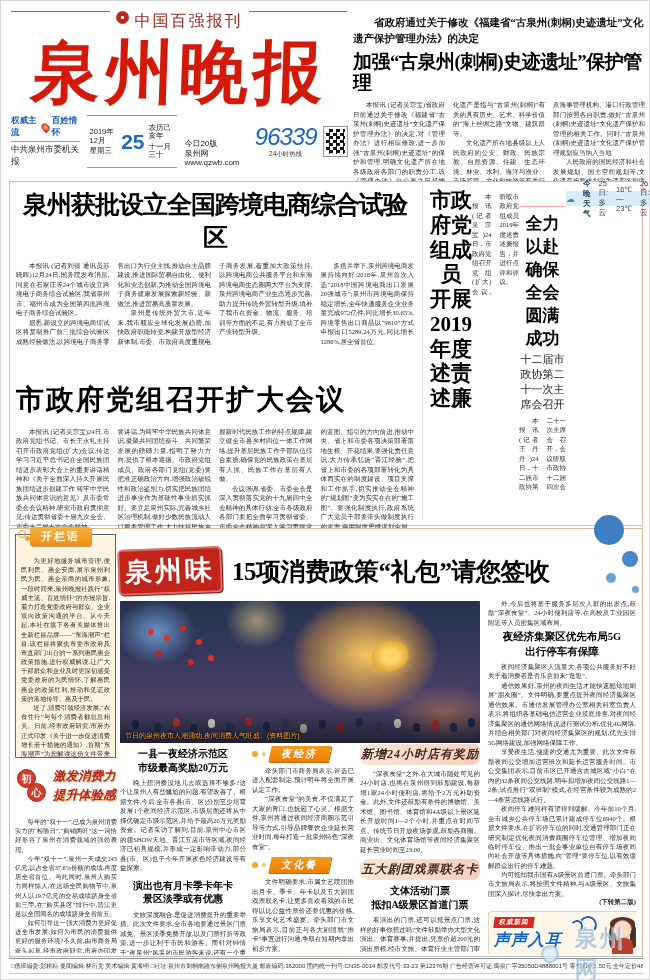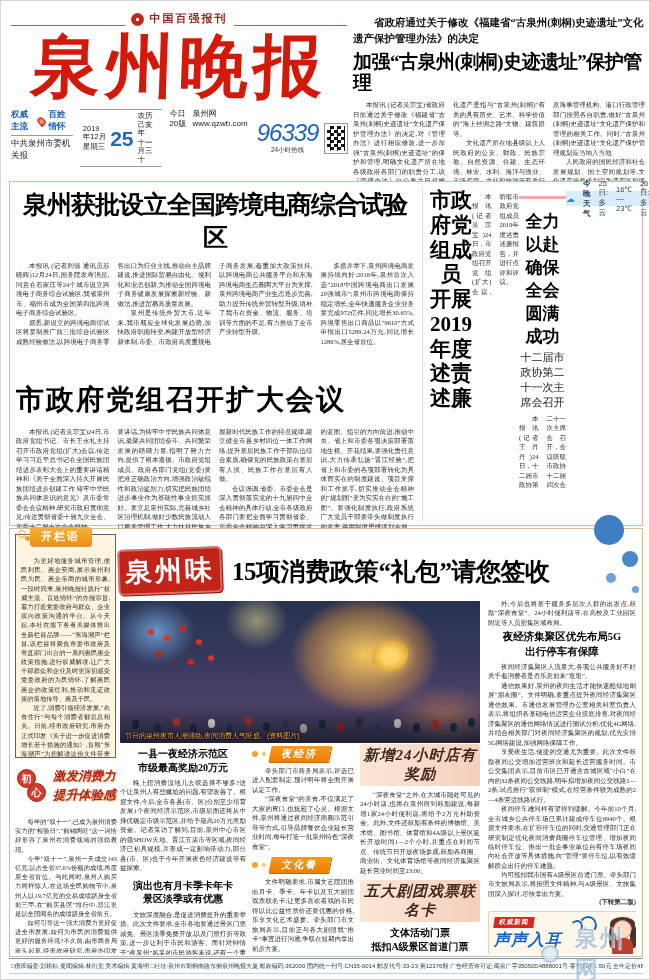--- a/index.html
+++ b/index.html
@@ -6,33 +6,33 @@
     --red:#c9241b; --blue:#1f63c0; --orange:#ef8200;
     --pink:#f8ddc9; --weather:#d9ecf8; --cream:#fdf4e0;
   }
   *{box-sizing:border-box;margin:0;padding:0}
   html,body{background:#eceae6}
   body{font-family:"Liberation Serif","DejaVu Serif",serif;-webkit-text-size-adjust:none}
   .page{position:relative;width:650px;height:980px;background:#fff;margin:0 auto;overflow:hidden;border:1px solid #d8d6d2}
 
   
   .mast-left{position:absolute;left:10px;top:10px;width:336px;height:164px}
-  .badge-row{display:flex;align-items:flex-end;gap:6px;color:#93251e;font-weight:700;font-size:11px;letter-spacing:2px}
+  .badge-row{display:flex;align-items:flex-start;gap:6px;color:#93251e;font-weight:400;font-size:16px;letter-spacing:2px}
   .badge-row .rule{flex:1;height:1px;background:#a5625c}
   .emblem{width:13px;height:13px;border-radius:50%;background:radial-gradient(#fff 18%,#c5261c 20%);border:1px solid #c5261c;flex:none}
   .np-title{font-weight:900;font-size:69px;line-height:1.02;color:#d2190a;letter-spacing:5px;text-align:center;margin:6px 0 7px;transform:skewX(-2deg)}
   .info-row{display:flex;align-items:stretch;gap:7px;font-family:"Liberation Sans","DejaVu Sans",sans-serif}
   .info-a{width:88px;font-size:8.5px;line-height:1.4}
   .slogan{color:#1c5fb5;font-weight:700;display:flex;gap:3px;align-items:center;border-bottom:1px solid #9a9a9a;padding-bottom:2px}
   .flame{display:inline-block;width:7px;height:9px;background:radial-gradient(#ff9c6b 20%,#c5261c 70%);border-radius:50% 50% 50% 0;transform:rotate(-45deg);flex:none}
   .organ{padding-top:2px;color:#1a1a1a}
   .info-date{display:flex;gap:4px;align-items:center;border-top:1px solid #9a9a9a;border-bottom:1px solid #9a9a9a;padding:2px 3px}
   .dcol{display:flex;flex-direction:column;font-size:7.5px;color:#222;gap:2px;line-height:1.1}
   .dday{font-weight:800;font-size:21px;line-height:1;color:#2468b8}
-  .info-c{font-size:8px;display:flex;flex-direction:row;justify-content:flex-end;color:#222;line-height:1.2}
+  .info-c{font-size:8px;display:flex;flex-direction:column;justify-content:flex-end;color:#222;line-height:1.2}
   .hotline{text-align:center;align-self:center}
   .hotnum{font-style:italic;font-weight:400;font-size:24px;line-height:1;color:#1f63c0;letter-spacing:-1px}
   .hotlabel{font-size:6.5px;color:#333;margin-top:1px;font-family:"Liberation Sans",sans-serif}
   .qr{width:29px;height:29px;align-self:center;border:2px solid #fff;outline:1px solid #999;
       background:repeating-conic-gradient(#141414 0 25%,#fff 0 50%);background-size:7px 7px}
 
   
   .mast-right{position:absolute;left:352px;top:14px;width:292px;height:162px}
   .kicker{font-weight:700;font-size:10.5px;line-height:1.5;color:#111;text-indent:2em;margin-bottom:4px}
   .tr-head{font-weight:900;font-size:19px;line-height:1.15;letter-spacing:-.5px;color:#000;margin-bottom:6px}
@@ -45,21 +45,21 @@
   .main-box{position:absolute;left:8px;top:180px;width:634px;height:345px;border:1px solid #e7b3a9;padding:4px 6px;display:flex;gap:8px;background:#fff}
   .mb-left{width:398px;flex:none}
   .mb-right{flex:1;border-left:1px solid #ddd;padding-left:7px;display:flex;flex-direction:row}
   .head-a1{font-weight:900;font-size:25px;text-align:center;letter-spacing:-1px;margin:2px 0 7px;color:#000}
   .body-a1{column-count:4;column-gap:8px;height:110px;overflow:hidden}
   .head-a3{font-weight:900;font-size:28px;text-align:left;letter-spacing:2px;margin:10px 0 8px;color:#000}
   .body-a3{column-count:4;column-gap:8px;height:128px;overflow:hidden}
   .head-a2{font-weight:900;font-size:21px;line-height:1.18;text-align:center;color:#000;margin-top:2px}
   .head-a2 span{display:block}
   .body-a2{column-count:2;column-gap:8px;height:112px;overflow:hidden;margin-top:6px}
-  .blk-a4{border-top:3px solid #fca5a5;margin-top:10px;padding-top:11px}
+  .blk-a4{border-top:1px solid #fca5a5;margin-top:20px;padding-top:5px}
   .head-a4{font-weight:900;font-size:17px;text-align:center;color:#000}
   .sub-a4{font-size:11px;text-align:center;color:#222;margin:2px 0 4px}
   .body-a4{column-count:2;column-gap:8px;height:80px;overflow:hidden}
   .weather{height:15px;background:var(--weather);display:flex;gap:8px;align-items:center;justify-content:center;font-size:7.5px;color:#23476b;margin-top:5px;font-family:"Liberation Sans",sans-serif}
   .wicon{color:#3a86c8;font-size:9px}
   .wlabel{font-weight:700}
 
   
   .special{position:absolute;left:8px;top:527px;width:634px;height:429px;border:1px solid #dcb98e;background:#fff}
   .banner{position:absolute;left:272px;top:-26px;width:274px;height:41px;border-radius:3px;
@@ -127,21 +127,21 @@
   .c1{position:absolute;left:110px;top:216px;width:126px;height:210px;overflow:hidden}
   .c2{position:absolute;left:242px;top:216px;width:102px;height:210px;overflow:hidden}
   .c3{position:absolute;left:350px;top:214px;width:120px;height:212px;overflow:hidden}
   .colh{font-weight:800;font-size:10px;line-height:1.35;text-align:center;color:#000;margin:2px 0 4px}
   .colh span{display:block}
   .colh.mid{margin-top:6px}
   .tabrow{display:flex;align-items:center;gap:4px;margin:1px 0 4px}
   .tdot1{width:6px;height:6px;border-radius:50%;background:#f5a623}
   .tdot2{width:4px;height:4px;border-radius:50%;background:#f8c46a}
   .tab{background:linear-gradient(#f59a1e,#ee7e00);color:#fff;font-weight:800;font-size:10px;padding:1px 12px;transform:skewX(-12deg);font-family:"Liberation Sans",sans-serif;letter-spacing:2px;box-shadow:1px 1px 0 #c96a10}
-  .band{background:linear-gradient(90deg,#fbe6d6,#f6cfbd);color:#40291c;font-weight:900;font-style:italic;font-size:15px;text-align:center;letter-spacing:1px;padding:2px 0;margin:1px 0 4px;border-radius:2px}
+  .band{background:linear-gradient(90deg,#fbe6d6,#f6cfbd);color:#40291c;font-weight:900;font-style:italic;font-size:12px;text-align:center;letter-spacing:1px;padding:2px 0;margin:1px 0 4px;border-radius:8px}
 
   .footerline{position:absolute;left:8px;top:957px;width:634px;border-top:1px solid #6d9cc4;border-bottom:1px solid #bccfe0;font-size:6px;color:#333;padding:2.5px 2px;white-space:nowrap;overflow:hidden;font-family:"Liberation Sans",sans-serif;background:#fff}
   .watermark{position:absolute;left:540px;top:922px;display:flex;align-items:center;gap:16px;opacity:.75;z-index:5}
   .wm-logo{width:18px;height:18px;border:2px solid #9fbdd4;border-radius:50%;background:radial-gradient(#dceaf4 40%,#bfd6e6)}
   .wm-text{color:#9fbdd4;font-weight:900;font-size:23px;letter-spacing:2px;text-shadow:1px 1px 0 #fff}
 </style>
 </head>
 <body>
 
 <div class="page">

